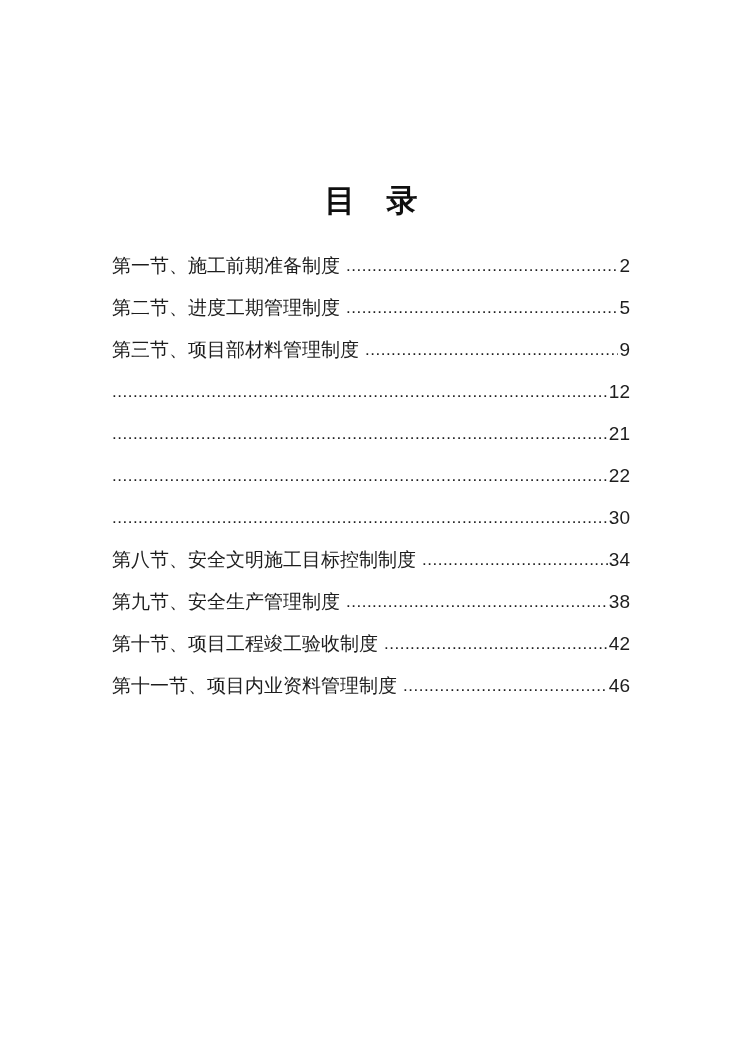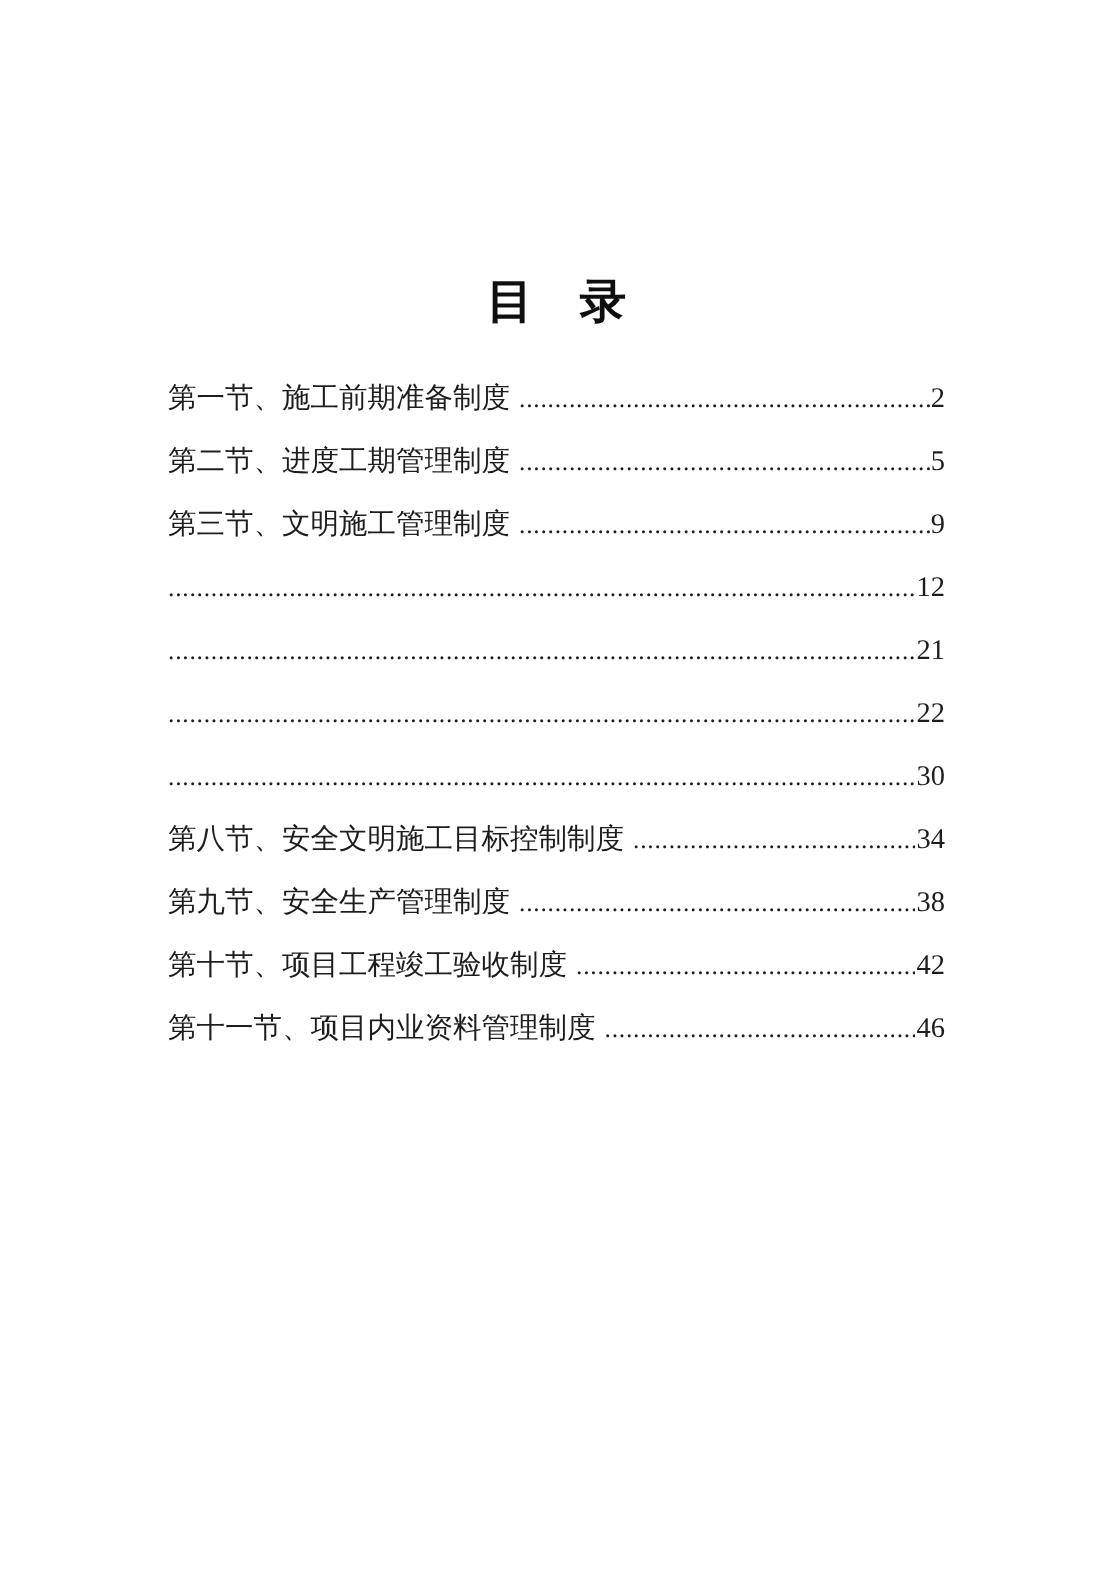--- a/index.html
+++ b/index.html
@@ -7,21 +7,21 @@
     padding: 0;
     background: #ffffff;
   }
   .page {
     position: relative;
     width: 744px;
     height: 1052px;
     background: #ffffff;
     box-sizing: border-box;
     padding: 184px 114px 0 112px;
-    font-family: Liberation Serif, serif;
+    font-family: Liberation Sans, sans-serif;
     color: #1d1d1d;
     overflow: hidden;
   }
   .doc-title {
     margin: 0;
     font-size: 31px;
     line-height: 34px;
     font-weight: 700;
     text-align: center;
     color: #0f0f0f;
@@ -69,21 +69,21 @@
     <span class="toc-page">2</span>
   </div>
 
   <div class="toc-row">
     <span class="toc-label">第二节、进度工期管理制度</span>
     <span class="toc-dots">......................................................................................................................................................</span>
     <span class="toc-page">5</span>
   </div>
 
   <div class="toc-row">
-    <span class="toc-label">第三节、文明施工管理制度</span>
+    <span class="toc-label">第三节、项目部材料管理制度</span>
     <span class="toc-dots">......................................................................................................................................................</span>
     <span class="toc-page">9</span>
   </div>
 
   <div class="toc-row">
     <span class="toc-dots">......................................................................................................................................................</span>
     <span class="toc-page">12</span>
   </div>
 
   <div class="toc-row">

